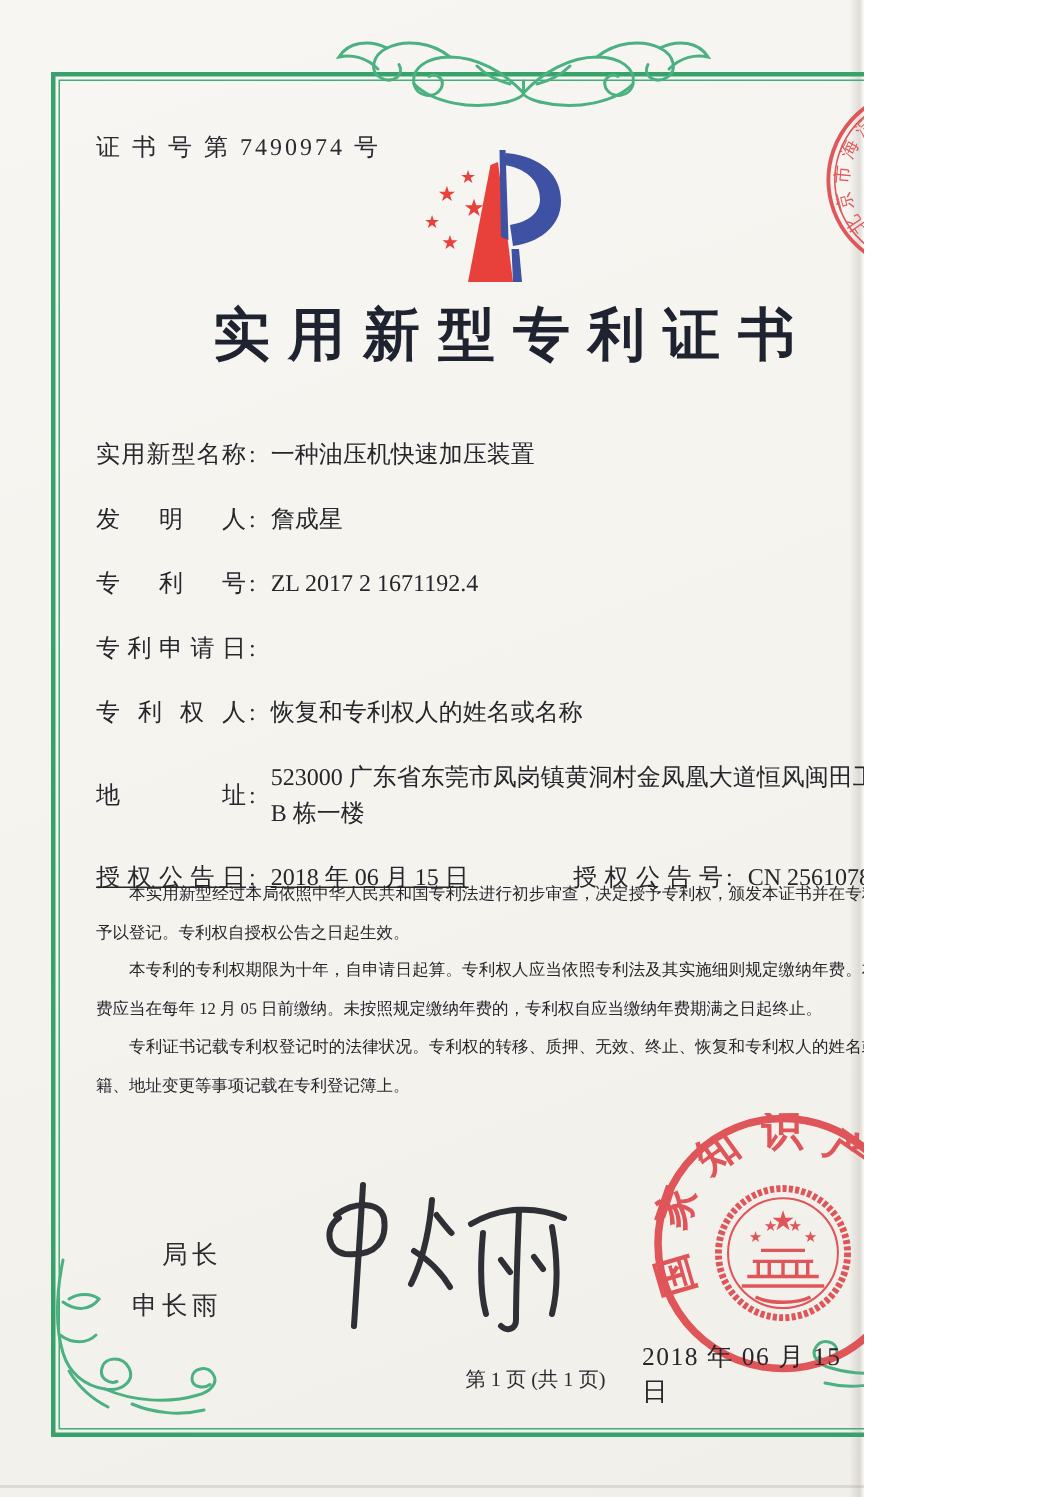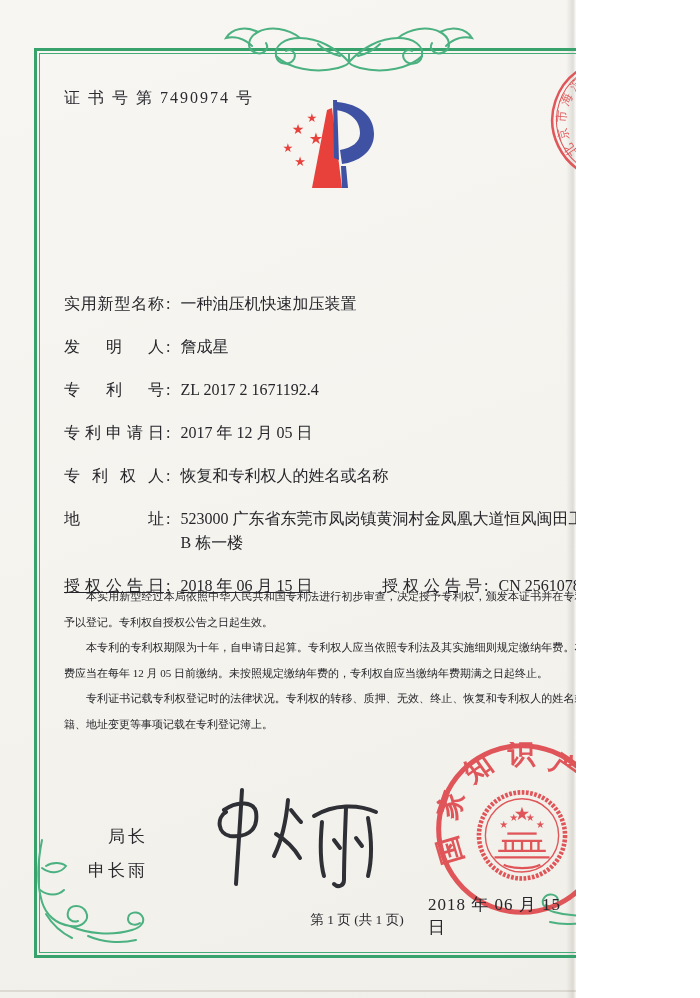--- a/index.html
+++ b/index.html
@@ -28,21 +28,21 @@
 
   .title{position:absolute;left:34px;top:198px;width:616px;text-align:center;
     font-size:38px;font-weight:bold;letter-spacing:12px;color:#1f2330;}
 
   
   .tax-stamp{position:absolute;left:548px;top:56px;width:128px;height:128px;
     transform:rotate(-26deg);opacity:.92;}
 
   
   .fields{position:absolute;left:64px;top:292px;width:566px;font-size:16px;line-height:24px;}
-  .row{display:flex;margin-bottom:19px;}
+  .row{display:flex;margin-bottom:19px;align-items:center;}
   .lbl{flex:0 0 100px;display:inline-block;text-align:justify;text-align-last:justify;}
   .colon{flex:0 0 auto;margin:0 10px 0 2px;}
   .val{flex:1 1 auto;}
   .grant-left{display:flex;width:318px;text-decoration:underline;}
   .grant-right{display:flex;flex:1;}
 
   .body-text{position:absolute;left:64px;top:584px;width:566px;font-size:11px;
     line-height:25.5px;text-align:justify;color:#26262b;}
   .body-text p{margin:0;text-indent:2em;}
 
@@ -135,41 +135,41 @@
     <text font-size="11.5" class="red" font-family="'Liberation Serif',serif">
       <textPath href="#taxTop" startOffset="4" textLength="164">北京市海淀区地方税务局</textPath>
     </text>
     <text font-size="10.5" class="red" font-family="'Liberation Serif',serif">
       <textPath href="#taxBottom" startOffset="6" textLength="108">国家知识产权局</textPath>
     </text>
     <text x="60" y="55" text-anchor="middle" font-size="11.5" class="red" font-family="'Liberation Serif',serif">印 花 税</text>
     <text x="60" y="70" text-anchor="middle" font-size="11.5" class="red" font-family="'Liberation Serif',serif">代扣专用章</text>
   </svg>
 
+  <div class="title">实用新型专利证书</div>
 
   <div class="fields">
     <div class="row">
       <span class="lbl">实用新型名称</span>
         <span class="colon">:</span>
       <span class="val">一种油压机快速加压装置</span>
     </div>
     <div class="row">
       <span class="lbl">发明人</span>
         <span class="colon">:</span>
       <span class="val">詹成星</span>
     </div>
     <div class="row">
       <span class="lbl">专利号</span>
         <span class="colon">:</span>
       <span class="val">ZL 2017 2 1671192.4</span>
     </div>
     <div class="row">
       <span class="lbl">专利申请日</span>
         <span class="colon">:</span>
-      <span class="val">2017 年 12 月 05 日</span>
     </div>
     <div class="row">
       <span class="lbl">专利权人</span>
         <span class="colon">:</span>
       <span class="val">恢复和专利权人的姓名或名称</span>
     </div>
     <div class="row">
       <span class="lbl">地址</span>
         <span class="colon">:</span>
       <span class="val">523000 广东省东莞市凤岗镇黄洞村金凤凰大道恒风闽田工业园 B 栋一楼</span>

